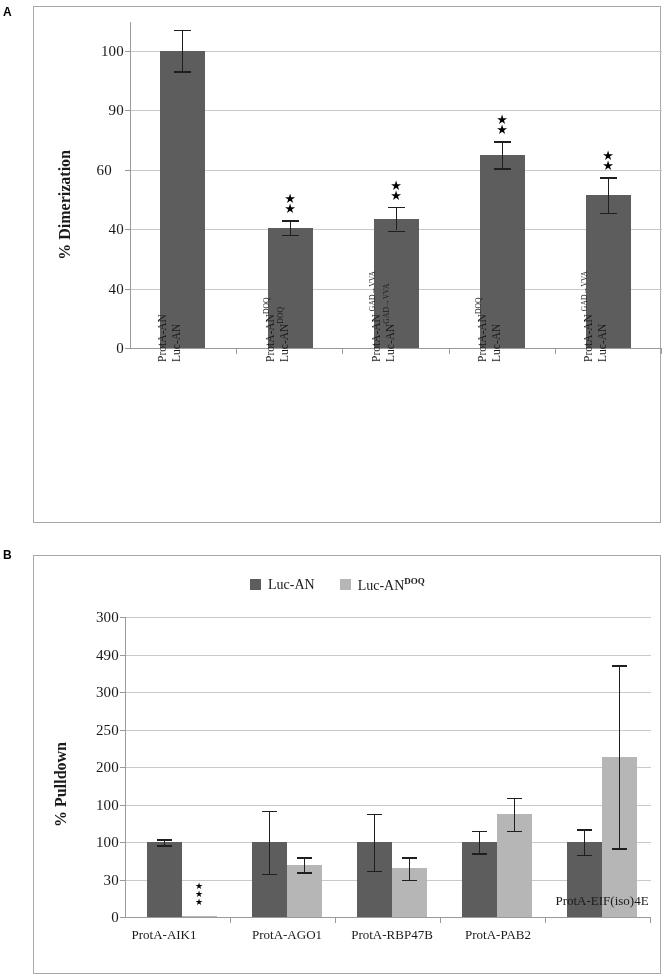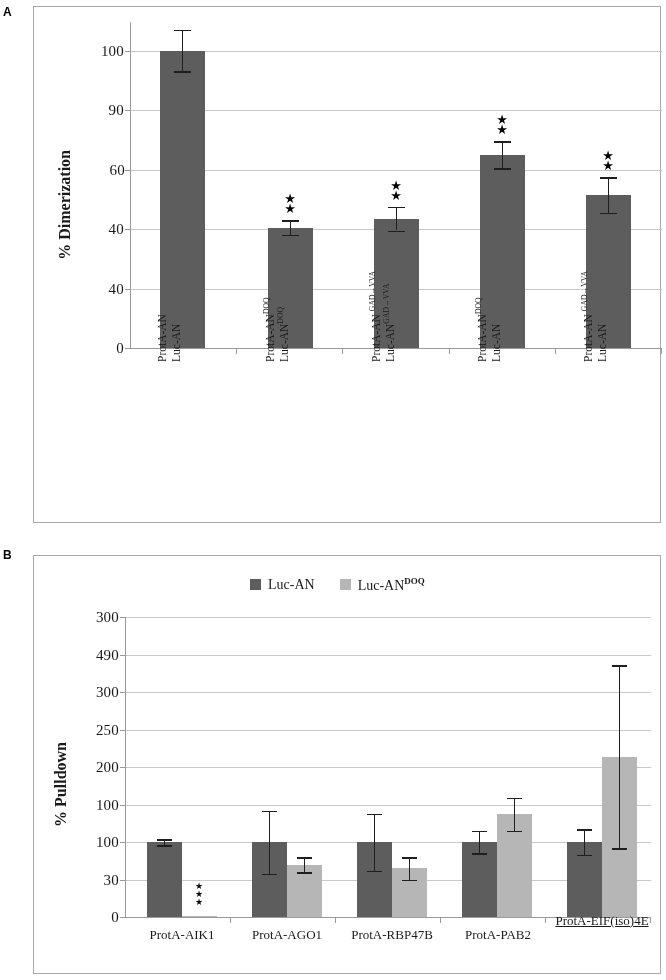--- a/index.html
+++ b/index.html
@@ -125,21 +125,21 @@
     </div>
     <div class="stars" style="left:478px;top:129px;">
       <span>★</span>
         <span>★</span>
     </div>
   </div>
 
   <div class="ytick-label" style="left:84px;top:348px;width:40px;">0</div>
   <div class="ytick-label" style="left:84px;top:288.5px;width:40px;">40</div>
   <div class="ytick-label" style="left:84px;top:229px;width:40px;">40</div>
-  <div class="ytick-label" style="left:85px;top:169.5px;width:40px;">60</div>
+  <div class="ytick-label" style="left:72px;top:169.5px;width:40px;">60</div>
   <div class="ytick-label" style="left:84px;top:110px;width:40px;">90</div>
   <div class="ytick-label" style="left:84px;top:50.5px;width:40px;">100</div>
 
   <div class="catA" style="left:155px;top:362px;">
     <span class="l1"><span>ProtA-AN</span><sup></sup></span>
     <span class="l2"><span>Luc-AN</span><sup></sup></span>
   </div>
   <div class="catA" style="left:263px;top:362px;">
     <span class="l1"><span>ProtA-AN</span><sup>DOQ</sup></span>
     <span class="l2"><span>Luc-AN</span><sup>DOQ</sup></span>
@@ -254,19 +254,19 @@
   <div class="ytick-label" style="left:79px;top:917px;width:40px;">0</div>
   <div class="ytick-label" style="left:79px;top:879.5px;width:40px;">30</div>
   <div class="ytick-label" style="left:79px;top:842px;width:40px;">100</div>
   <div class="ytick-label" style="left:79px;top:804.5px;width:40px;">100</div>
   <div class="ytick-label" style="left:79px;top:767px;width:40px;">200</div>
   <div class="ytick-label" style="left:79px;top:729.5px;width:40px;">250</div>
   <div class="ytick-label" style="left:79px;top:692px;width:40px;">300</div>
   <div class="ytick-label" style="left:79px;top:654.5px;width:40px;">490</div>
   <div class="ytick-label" style="left:79px;top:617px;width:40px;">300</div>
 
-  <div class="catB" style="left:182px;top:927px;">ProtA-AIK1</div>
+  <div class="catB" style="left:164px;top:927px;">ProtA-AIK1</div>
   <div class="catB" style="left:287px;top:927px;">ProtA-AGO1</div>
   <div class="catB" style="left:392px;top:927px;">ProtA-RBP47B</div>
   <div class="catB" style="left:498px;top:927px;">ProtA-PAB2</div>
-  <div class="catB" style="left:602px;top:913px;text-decoration:underline;">ProtA-EIF(iso)4E</div>
+  <div class="catB" style="left:602px;top:893px;">ProtA-EIF(iso)4E</div>
 
 </div>
 
 </body></html>

